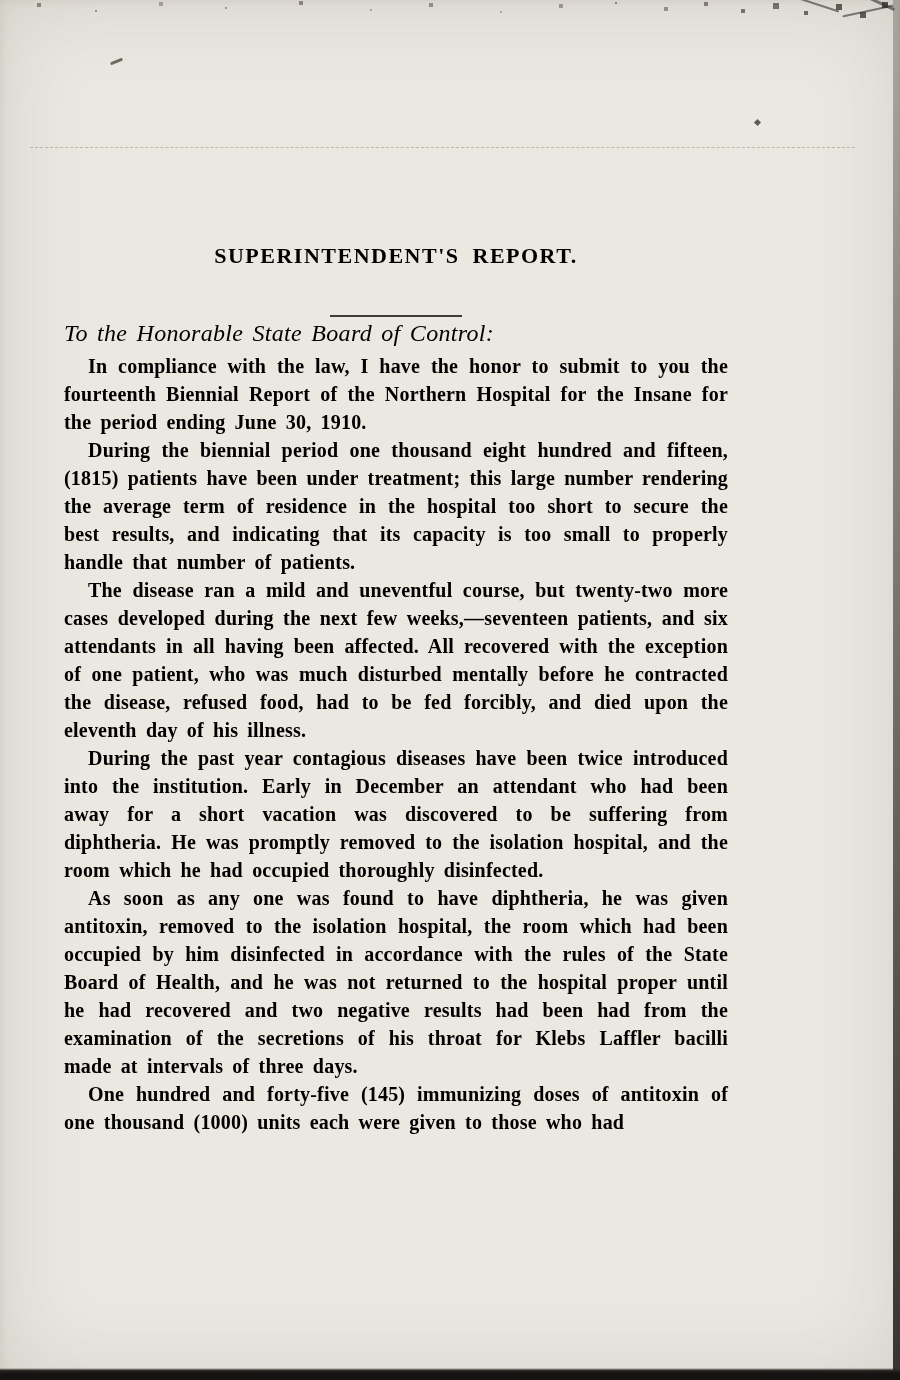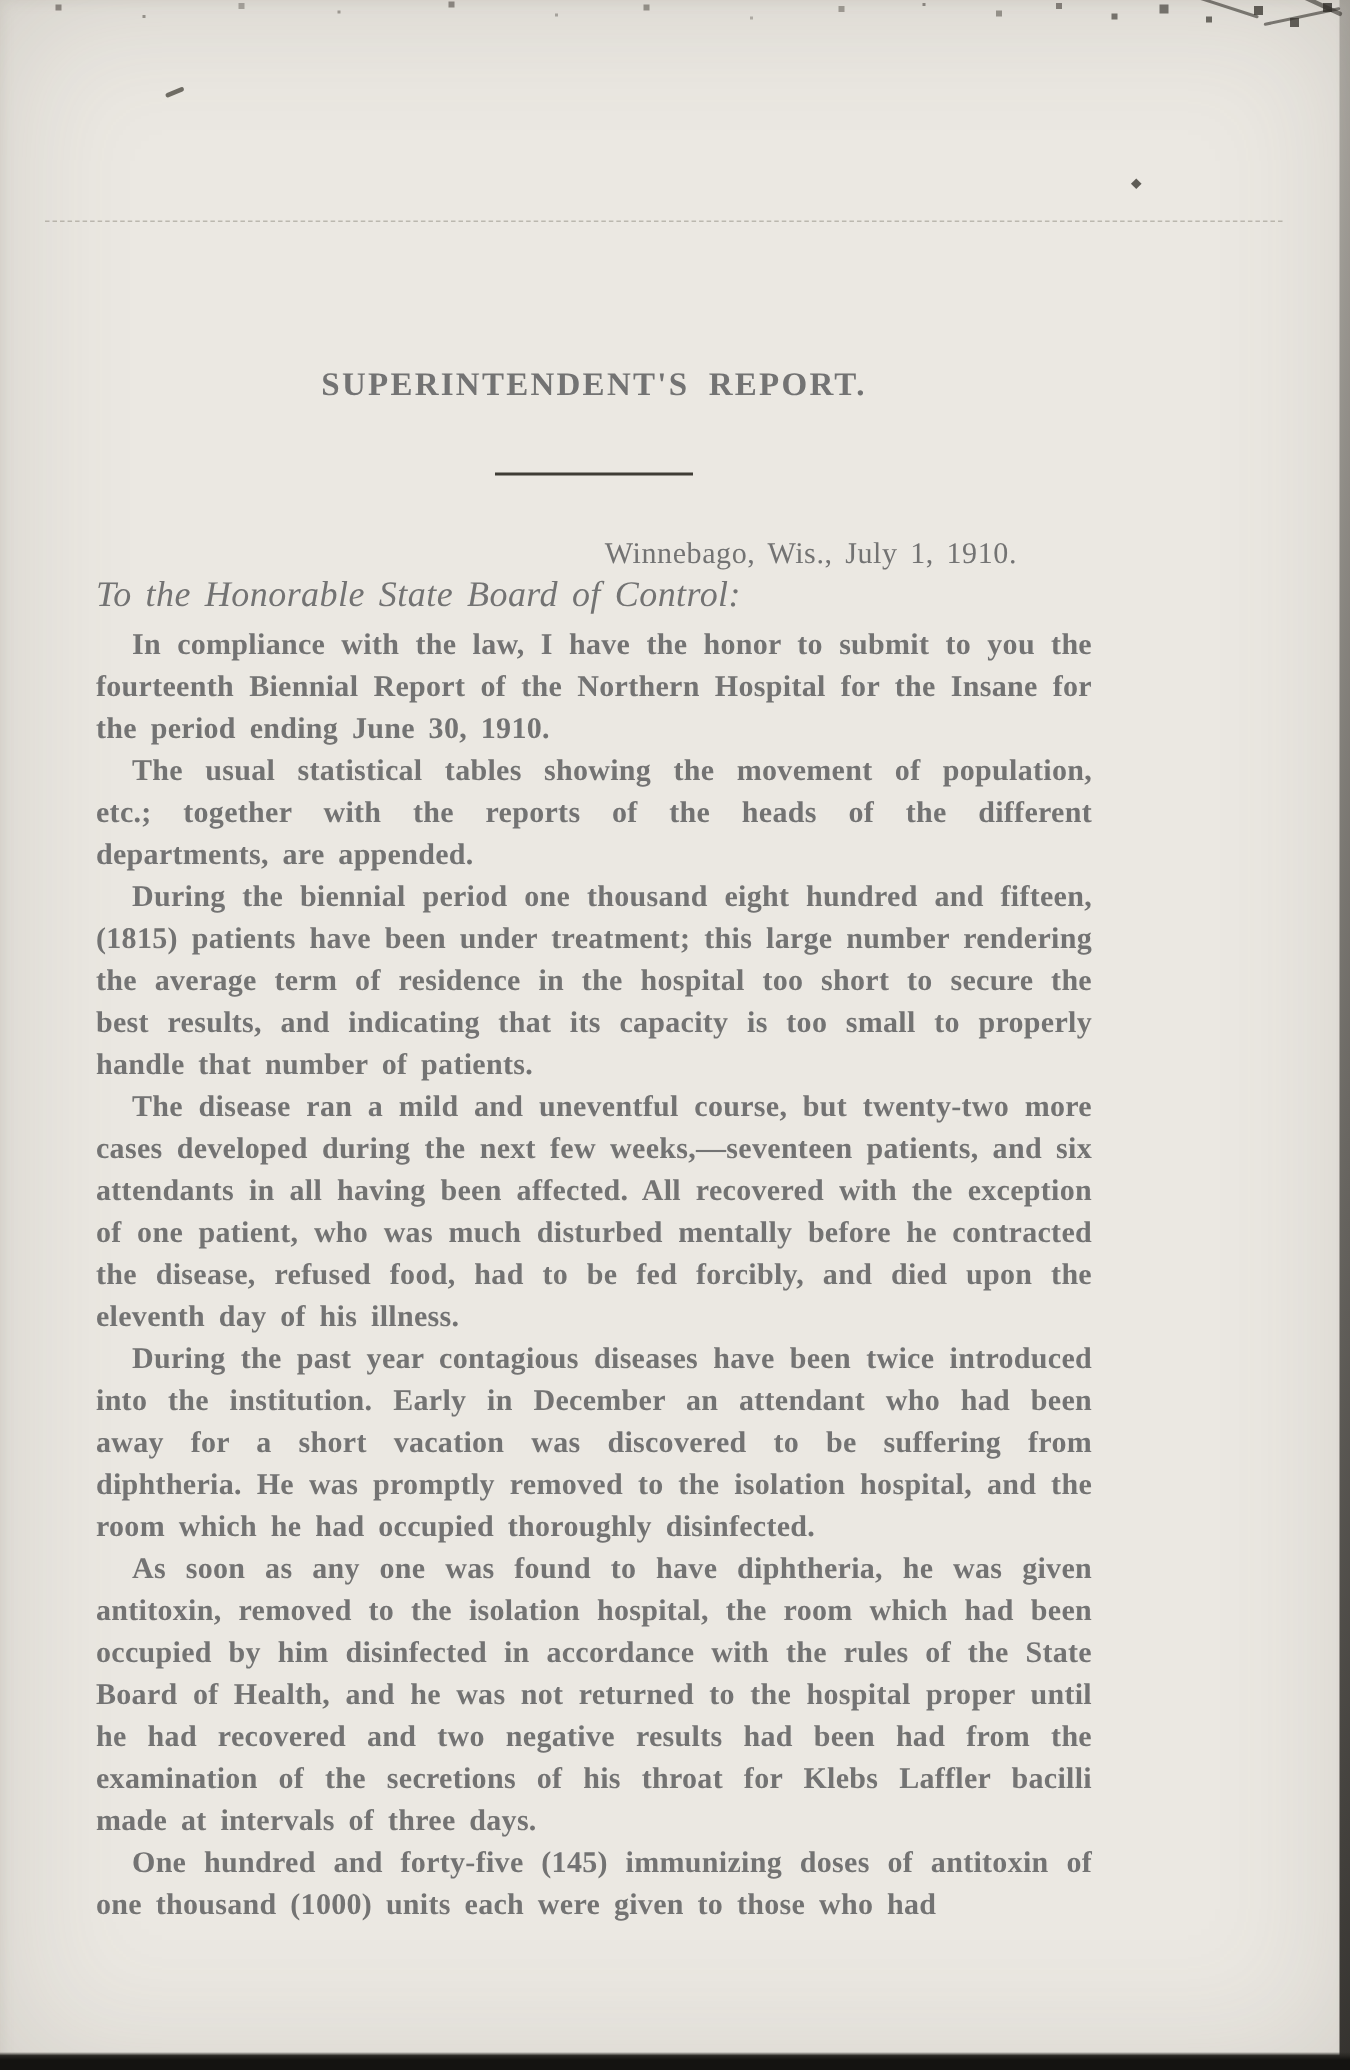--- a/index.html
+++ b/index.html
@@ -6,21 +6,21 @@
   html, body { margin: 0; padding: 0; background: #d8d5ce; }
 
   .page {
     position: relative;
     width: 900px;
     height: 1380px;
     background: #ebe8e2;
     overflow: hidden;
     box-shadow: inset 0 0 90px rgba(95,88,75,.18), inset 0 0 10px rgba(120,112,98,.15);
     font-family: "Liberation Serif", "DejaVu Serif", serif;
-    color: #737373;
+    color: #000000;
   }
 
   
   .speckles {
     position: absolute; top: 0; left: 0; width: 2px; height: 2px; background: transparent;
     box-shadow:
       38px 4px 0 1px rgba(55,50,43,.5), 95px 10px 0 0 rgba(55,50,43,.45),
       160px 3px 0 1px rgba(55,50,43,.35), 225px 7px 0 0 rgba(55,50,43,.4),
       300px 2px 0 1px rgba(55,50,43,.5), 370px 9px 0 0 rgba(55,50,43,.35),
       430px 4px 0 1px rgba(55,50,43,.45), 500px 11px 0 0 rgba(55,50,43,.3),
@@ -112,27 +112,25 @@
   <div class="dot-mark"></div>
   <div class="right-edge"></div>
   <div class="bottom-bar"></div>
 
   <div class="content">
 
     <h1 class="title">SUPERINTENDENT'S REPORT.</h1>
 
     <div class="rule"></div>
 
-    <div class="dateline">Winnebago, Wis., July 1, 1910.</div>
 
     <div class="salutation">To the Honorable State Board of Control:</div>
 
     <div class="body-text">
       <p>In compliance with the law, I have the honor to submit to you the fourteenth Biennial Report of the Northern Hospital for the Insane for the period ending June 30, 1910.</p>
-      <p>The usual statistical tables showing the movement of population, etc.; together with the reports of the heads of the different departments, are appended.</p>
       <p>During the biennial period one thousand eight hundred and fifteen, (1815) patients have been under treatment; this large number rendering the average term of residence in the hospital too short to secure the best results, and indicating that its capacity is too small to properly handle that number of patients.</p>
       <p>The disease ran a mild and uneventful course, but twenty-two more cases developed during the next few weeks,—seventeen patients, and six attendants in all having been affected.  All recovered with the exception of one patient, who was much disturbed mentally before he contracted the disease, refused food, had to be fed forcibly, and died upon the eleventh day of his illness.</p>
       <p>During the past year contagious diseases have been twice introduced into the institution.  Early in December an attendant who had been away for a short vacation was discovered to be suffering from diphtheria.  He was promptly removed to the isolation hospital, and the room which he had occupied thoroughly disinfected.</p>
       <p>As soon as any one was found to have diphtheria, he was given antitoxin, removed to the isolation hospital, the room which had been occupied by him disinfected in accordance with the rules of the State Board of Health, and he was not returned to the hospital proper until he had recovered and two negative results had been had from the examination of the secretions of his throat for Klebs Laffler bacilli made at intervals of three days.</p>
       <p>One hundred and forty-five (145) immunizing doses of antitoxin of one thousand (1000) units each were given to those who had</p>
     </div>
 
   </div>
 </div>
 

